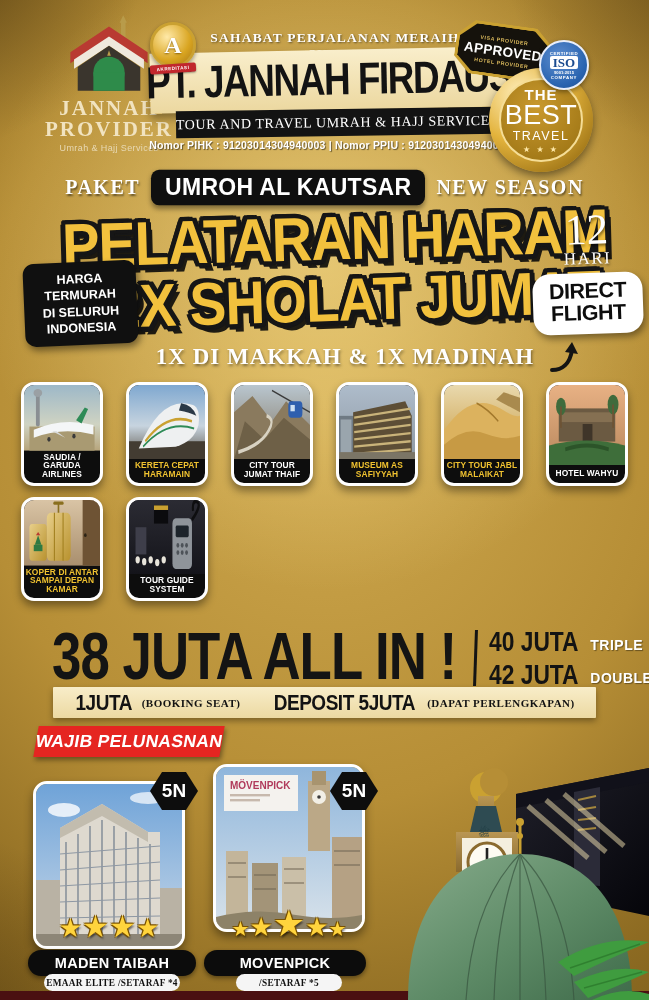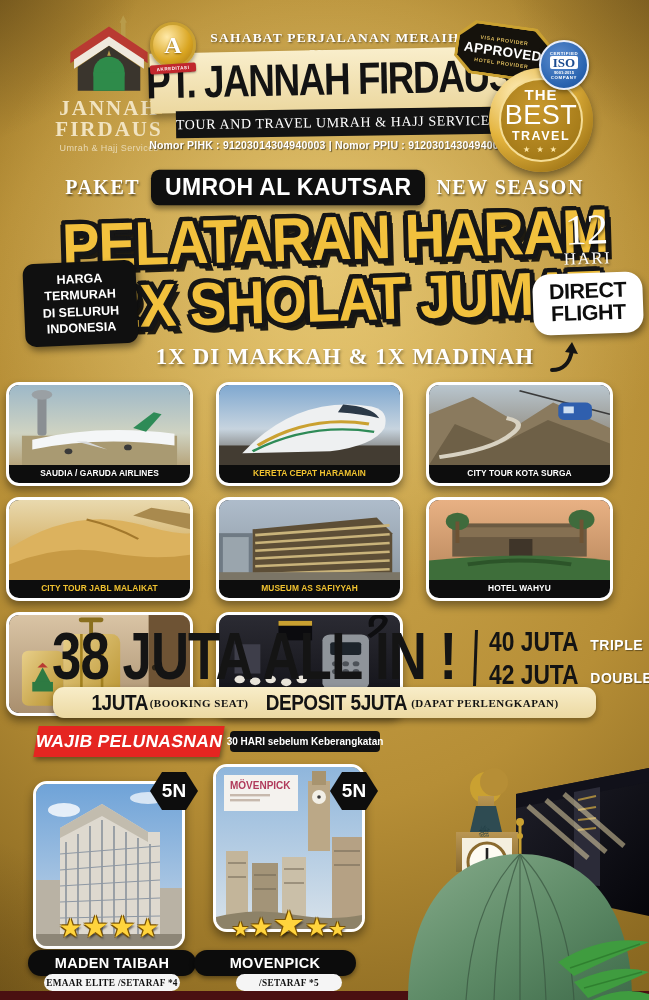--- a/index.html
+++ b/index.html
@@ -64,21 +64,21 @@
   .iso-std { font-size:4.2px; font-weight:700; margin-top:1px; }
 
   .best-badge { position:absolute; left:489px; top:68px; width:104px; height:104px; border-radius:50%; z-index:4;
     background:radial-gradient(circle at 30% 25%, #ffeebb, #e3b33c 45%, #9c7215 85%);
     box-shadow:0 4px 9px rgba(0,0,0,.45); display:flex; align-items:center; justify-content:center; }
   .best-inner { width:84px; height:84px; border-radius:50%;
     background:radial-gradient(circle at 45% 35%, #c9992e, #a47a18 75%);
     border:2px solid #f5dd96; display:flex; flex-direction:column; align-items:center; justify-content:center; color:#fff; }
   .best-l1 { font-size:15px; font-weight:900; letter-spacing:1px; }
   .best-l2 { font-size:27px; font-weight:400; line-height:.95; letter-spacing:.5px; }
-  .best-l3 { font-size:12.5px; font-weight:700; letter-spacing:1.5px;text-align:center; }
+  .best-l3 { font-size:12.5px; font-weight:400; letter-spacing:1.5px;text-align:center; }
   .best-stars { font-size:8px; color:#ffe9a8; margin-top:2px; letter-spacing:2px; }
 
   
   .package-band { position:absolute; left:0; right:0; top:171px; display:flex; justify-content:center;
     align-items:center; gap:11px; z-index:2; }
   .package-side { font-family:"Liberation Serif", serif; color:#fff; font-size:20px; font-weight:700;
     letter-spacing:1.5px; text-shadow:1px 2px 2px rgba(0,0,0,.5); }
   .package-pill { background:#0f0f0f; color:#fff; font-size:23px; font-weight:900; letter-spacing:.3px;
     padding:2px 14px 4px; border-radius:8px; box-shadow:0 3px 5px rgba(0,0,0,.4); transform:scale(1,1.08); }
 
@@ -105,43 +105,43 @@
   .direct-badge { position:absolute; left:533px; top:273px; width:110px; padding:8px 0 9px; background:#fff;
     border-radius:17px; transform:rotate(-2deg); text-align:center; font-weight:900; font-size:21.5px;
     color:#0d0d0d; line-height:1.02; z-index:3; box-shadow:2px 4px 7px rgba(0,0,0,.4); letter-spacing:-.5px; }
 
   .sub-line { position:absolute; left:130px; top:344px; width:430px; text-align:center;
     font-family:"Liberation Serif", serif; font-weight:700; font-size:23px; color:#fff; letter-spacing:1px;
     text-shadow:1px 2px 3px rgba(0,0,0,.45); z-index:2; white-space:nowrap; }
   .curved-arrow { position:absolute; left:548px; top:340px; z-index:3; }
 
   
-  .features { position:absolute; left:6px; top:382px; width:607px; display:grid;
-    grid-template-columns:repeat(3, 1fr); gap:11px 23px; z-index:2; }
+  .features { position:absolute; left:21px; top:382px; width:607px; display:grid;
+    grid-template-columns:repeat(6, 1fr); gap:11px 23px; z-index:2; }
   .feature-card { background:#0d0d0d; border:3px solid #fff; border-radius:13px; overflow:hidden;
     height:104px; display:flex; flex-direction:column; box-shadow:0 5px 9px rgba(0,0,0,.4); }
   .feature-photo { flex:1; min-height:0; }
   .feature-photo svg { display:block; width:100%; height:100%; }
   .feature-label { min-height:18px; display:flex; align-items:center; justify-content:center;
     font-size:8.4px; font-weight:800; letter-spacing:.1px; padding:2px 1px 4px; text-align:center; line-height:1.05; }
   .lab-gold { color:#f0c230; } .lab-white { color:#ffffff; }
 
   
   .price-main { position:absolute; left:52px; top:618px; font-size:55px; font-weight:900; color:#141414;
     letter-spacing:-1px; white-space:nowrap; transform:scale(.96,1.2); transform-origin:left top; z-index:2; }
   .price-divider { position:absolute; left:474px; top:630px; width:3px; height:56px; background:#141414;
     transform:rotate(2deg); z-index:2; }
   .price-options { position:absolute; left:489px; top:628px; z-index:2; }
   .price-row { display:flex; align-items:baseline; gap:7px; margin-bottom:5px; }
   .price-val { font-size:24px; font-weight:900; color:#131313; transform:scale(.95,1.12); transform-origin:left; white-space:nowrap; }
   .price-type { font-size:14px; font-weight:800; color:#fff; letter-spacing:.5px; text-shadow:1px 1px 1px rgba(0,0,0,.4); }
 
   .booking-banner { position:absolute; left:53px; top:687px; width:543px; height:31px;
-    background:linear-gradient(#f8edc9, #ecd9a2); border-radius:11px; display:flex; align-items:center;
-    justify-content:center; box-shadow:0 3px 6px rgba(0,0,0,.35); z-index:2; white-space:nowrap; }
+    background:linear-gradient(#f8edc9, #ecd9a2); border-radius:1px; display:flex; align-items:center;
+    justify-content:center; gap:8px; box-shadow:0 3px 6px rgba(0,0,0,.35); z-index:2; white-space:nowrap; }
   .bk-bold { font-size:20px; font-weight:900; color:#131313; transform:scale(.95,1.1); letter-spacing:-.5px; }
   .bk-serif { font-family:"Liberation Serif", serif; font-size:11px; font-weight:700; color:#131313; letter-spacing:.5px; }
 
   
   .payment-badge { position:absolute; left:36px; top:726px; width:186px; height:31px; background:#e52521;
     transform:skewX(-10deg); display:flex; align-items:center; justify-content:center; z-index:2;
     box-shadow:2px 3px 5px rgba(0,0,0,.4); }
   .payment-badge span { color:#fff; font-size:17.5px; font-weight:900; letter-spacing:.3px; white-space:nowrap; }
   .deadline-pill { position:absolute; left:230px; top:731px; width:150px; height:21px; background:#111;
     border-radius:4px; color:#fff; font-size:10px; font-weight:700; display:flex; align-items:center;
@@ -158,21 +158,21 @@
     clip-path:polygon(25% 0,75% 0,100% 50%,75% 100%,25% 100%,0 50%);
     display:flex; align-items:center; justify-content:center; font-size:19px; font-weight:900; }
   .b5n-1 { left:150px; top:772px; } .b5n-2 { left:330px; top:772px; }
   .stars { position:absolute; z-index:4; text-align:center; line-height:1; }
   .stars span { color:#ffd43d; text-shadow:-1px -1px 0 #7a5200, 1px -1px 0 #7a5200, -1px 1px 0 #7a5200, 1px 2px 2px rgba(0,0,0,.55); }
   .st-1 { left:36px; top:912px; width:146px; } .st-2 { left:214px; top:906px; width:150px; }
   .s20{font-size:20px} .s26{font-size:26px} .s30{font-size:30px} .s36{font-size:36px}
   .hotel-name { position:absolute; height:26px; background:#0c0c0c; border-radius:14px; color:#fff;
     font-weight:900; font-size:14.5px; display:flex; align-items:center; justify-content:center; z-index:5;
     letter-spacing:.3px; box-shadow:0 2px 5px rgba(0,0,0,.45); white-space:nowrap; }
-  .hn-1 { left:28px; top:950px; width:168px; } .hn-2 { left:194px; top:950px; width:162px; }
+  .hn-1 { left:28px; top:950px; width:168px; } .hn-2 { left:204px; top:950px; width:162px; }
   .hotel-grade { position:absolute; height:17px; background:#f5f5f5; border-radius:9px; color:#111;
     font-family:"Liberation Serif", serif; font-weight:700; font-size:9.3px; display:flex; align-items:center;
     justify-content:center; z-index:5; letter-spacing:.3px; white-space:nowrap; }
   .hg-1 { left:44px; top:974px; width:136px; } .hg-2 { left:236px; top:974px; width:106px; }
 
   .collage { position:absolute; left:378px; top:766px; width:271px; height:234px; z-index:3; }
   .footer-strip { position:absolute; left:0; right:0; bottom:0; height:9px; background:#4a1011; z-index:1; }
 </style>
 </head>
 <body>
@@ -189,21 +189,21 @@
         <polygon points="61.5,8 69.5,8 65.5,0" fill="#b89b4a"></polygon>
         <polygon points="8,40 50,12 92,40 92,52 50,24 8,52" fill="#b93a32"></polygon>
         <polygon points="12,48 50,23 88,48 88,58 50,33 12,58" fill="#efe9dd"></polygon>
         <polygon points="16,56 50,33 84,56 84,82 16,82" fill="#3a352d"></polygon>
         <circle cx="50" cy="62" r="17" fill="#2e8b4a"></circle>
         <rect x="33" y="62" width="34" height="20" fill="#2e8b4a"></rect>
         <polygon points="48,44 52,44 50,38" fill="#b89b4a"></polygon>
       </svg>
     </span>
     <div class="logo-line">JANNAH</div>
-    <div class="logo-line">FIRDAUS</div>
+    <div class="logo-line">PROVIDER</div>
     <div class="logo-sub">Umrah &amp; Hajj Services</div>
   </div>
 
   <div class="tagline">SAHABAT PERJALANAN MERAIH SURGA</div>
 
   <div class="medallion">
     <div class="medallion-circle">
       <span class="medallion-letter">A</span>
     </div>
     <div class="medallion-ribbon">AKREDITASI</div>
@@ -331,40 +331,21 @@
             </defs>
           <rect width="140" height="82" fill="url(#g3)"></rect>
           <polygon points="0,82 0,30 34,12 70,40 96,18 140,44 140,82" fill="#8a7a5e"></polygon>
           <polygon points="0,82 20,40 56,60 92,36 140,60 140,82" fill="#6e6047"></polygon>
           <path d="M8 74 Q 50 66 64 50 Q 76 38 60 34" stroke="#d8d2c2" stroke-width="4" fill="none"></path>
           <line x1="70" y1="6" x2="140" y2="30" stroke="#3a3a3a" stroke-width="1.6"></line>
           <rect x="100" y="18" width="26" height="18" rx="5" fill="#2f5fae"></rect>
           <rect x="104" y="22" width="8" height="7" fill="#cfe0f2"></rect>
         </svg>
       </div>
-      <div class="feature-label lab-white">CITY TOUR KOTA SURGA</div>
-    </div>
-
-    <div class="feature-card">
-      <div class="feature-photo">
-        <svg viewBox="0 0 140 82" preserveAspectRatio="none">
-          <defs>
-              <linearGradient id="g4" x1="0" y1="0" x2="0" y2="1">
-            <stop offset="0" stop-color="#e9d9ae"></stop>
-                <stop offset="1" stop-color="#c89a3f"></stop>
-          </linearGradient>
-            </defs>
-          <rect width="140" height="82" fill="url(#g4)"></rect>
-          <polygon points="96,16 140,30 140,14 110,8" fill="#a98a4e"></polygon>
-          <path d="M0 50 Q 50 6 104 26 Q 130 36 140 34 L 140 82 L 0 82 Z" fill="#dcb25e"></path>
-          <path d="M0 66 Q 40 44 78 54 Q 112 62 140 56 L 140 82 L 0 82 Z" fill="#c79a44"></path>
-          <path d="M60 20 Q 80 26 100 40" stroke="#a2782c" stroke-width="2" fill="none"></path>
-        </svg>
-      </div>
-      <div class="feature-label lab-gold">CITY TOUR JABL MALAIKAT</div>
+      <div class="feature-label lab-white">CITY TOUR JUMAT THAIF</div>
     </div>
 
     <div class="feature-card">
       <div class="feature-photo">
         <svg viewBox="0 0 140 82" preserveAspectRatio="none">
           <defs>
               <linearGradient id="g5" x1="0" y1="0" x2="0" y2="1">
             <stop offset="0" stop-color="#aebccb"></stop>
                 <stop offset="1" stop-color="#8e99a3"></stop>
           </linearGradient>
@@ -384,20 +365,39 @@
           <rect x="0" y="74" width="140" height="8" fill="#7b7566"></rect>
         </svg>
       </div>
       <div class="feature-label lab-gold">MUSEUM AS SAFIYYAH</div>
     </div>
 
     <div class="feature-card">
       <div class="feature-photo">
         <svg viewBox="0 0 140 82" preserveAspectRatio="none">
           <defs>
+              <linearGradient id="g4" x1="0" y1="0" x2="0" y2="1">
+            <stop offset="0" stop-color="#e9d9ae"></stop>
+                <stop offset="1" stop-color="#c89a3f"></stop>
+          </linearGradient>
+            </defs>
+          <rect width="140" height="82" fill="url(#g4)"></rect>
+          <polygon points="96,16 140,30 140,14 110,8" fill="#a98a4e"></polygon>
+          <path d="M0 50 Q 50 6 104 26 Q 130 36 140 34 L 140 82 L 0 82 Z" fill="#dcb25e"></path>
+          <path d="M0 66 Q 40 44 78 54 Q 112 62 140 56 L 140 82 L 0 82 Z" fill="#c79a44"></path>
+          <path d="M60 20 Q 80 26 100 40" stroke="#a2782c" stroke-width="2" fill="none"></path>
+        </svg>
+      </div>
+      <div class="feature-label lab-gold">CITY TOUR JABL MALAIKAT</div>
+    </div>
+
+    <div class="feature-card">
+      <div class="feature-photo">
+        <svg viewBox="0 0 140 82" preserveAspectRatio="none">
+          <defs>
               <linearGradient id="g6" x1="0" y1="0" x2="0" y2="1">
             <stop offset="0" stop-color="#e8b184"></stop>
                 <stop offset="1" stop-color="#b8875c"></stop>
           </linearGradient>
             </defs>
           <rect width="140" height="82" fill="url(#g6)"></rect>
           <rect x="18" y="24" width="104" height="34" fill="#6b5a42"></rect>
           <rect x="22" y="28" width="96" height="10" fill="#857052"></rect>
           <rect x="62" y="40" width="18" height="18" fill="#3f3529"></rect>
           <circle cx="22" cy="22" r="9" fill="#3f6b3c"></circle>
@@ -431,20 +431,21 @@
           <rect x="54" y="2" width="19" height="4" rx="2" fill="#8a6f1e"></rect>
           <rect x="42" y="16" width="44" height="60" rx="7" fill="url(#g7b)"></rect>
           <line x1="56" y1="16" x2="56" y2="76" stroke="#a2801f" stroke-width="2"></line>
           <line x1="72" y1="16" x2="72" y2="76" stroke="#a2801f" stroke-width="2"></line>
           <rect x="10" y="30" width="32" height="46" rx="5" fill="url(#g7b)"></rect>
           <polygon points="20,56 26,44 32,56" fill="#2e7a42"></polygon>
           <rect x="18" y="56" width="16" height="8" fill="#2e7a42"></rect>
           <polygon points="22,44 26,40 30,44" fill="#b93a32"></polygon>
         </svg>
       </div>
+      <div class="feature-label lab-gold">KOPER DI ANTAR SAMPAI DEPAN KAMAR</div>
     </div>
 
     <div class="feature-card">
       <div class="feature-photo">
         <svg viewBox="0 0 140 82" preserveAspectRatio="none">
           <defs>
               <linearGradient id="g8" x1="0" y1="0" x2="0" y2="1">
             <stop offset="0" stop-color="#2b2b33"></stop>
                 <stop offset="1" stop-color="#14141a"></stop>
           </linearGradient>
@@ -494,21 +495,20 @@
     <span class="bk-bold">1JUTA</span>
     <span class="bk-serif">(BOOKING SEAT)</span>
     <span style="width:14px"></span>
     <span class="bk-bold">DEPOSIT 5JUTA</span>
     <span class="bk-serif">(DAPAT PERLENGKAPAN)</span>
   </div>
 
   <div class="payment-badge">
     <span>WAJIB PELUNASNAN</span>
   </div>
-  <div class="deadline-pill">30 HARI sebelum Keberangkatan</div>
 
   <div class="hotel-photo hp-1">
     <svg viewBox="0 0 146 162" preserveAspectRatio="none">
       <defs>
           <linearGradient id="h1" x1="0" y1="0" x2="0" y2="1">
         <stop offset="0" stop-color="#6fa3d8"></stop>
             <stop offset="1" stop-color="#c8d8e8"></stop>
       </linearGradient>
         </defs>
       <rect width="146" height="162" fill="url(#h1)"></rect>

